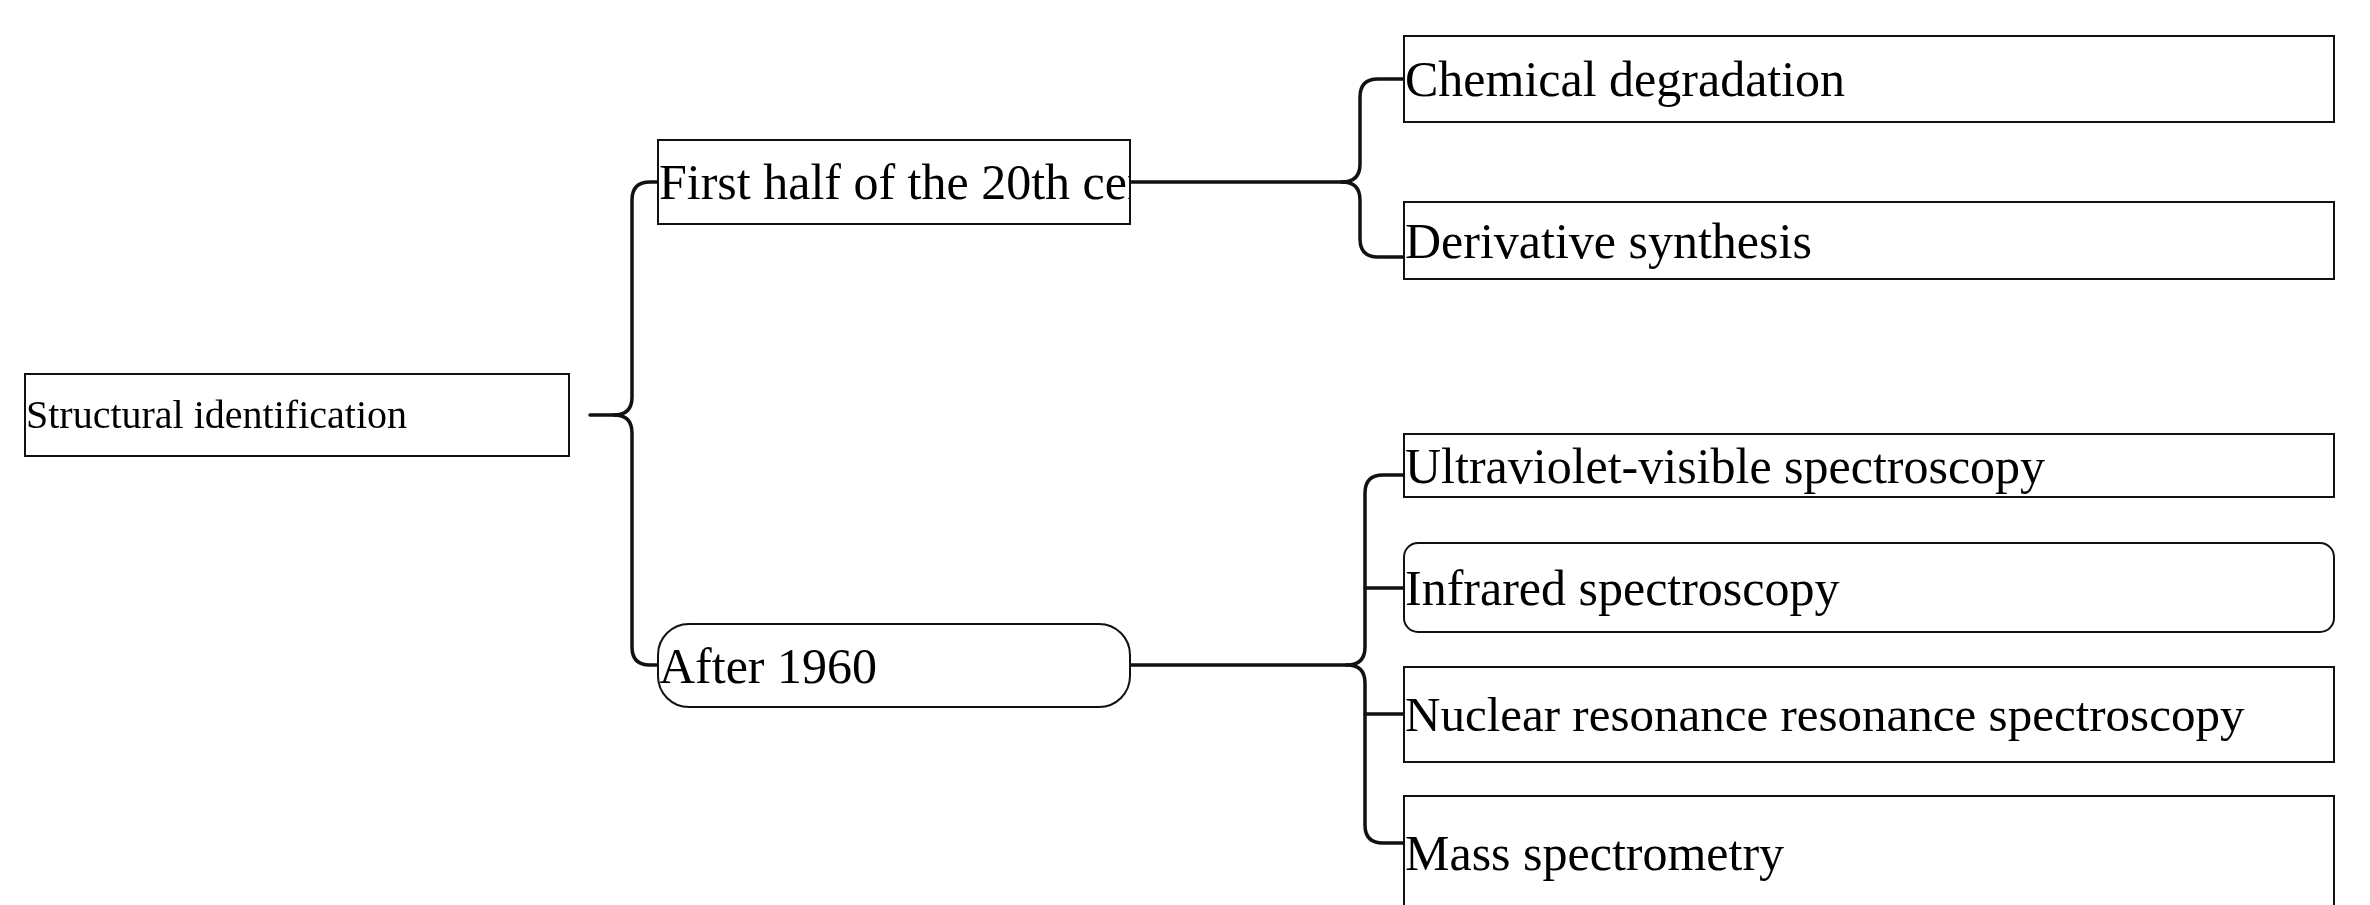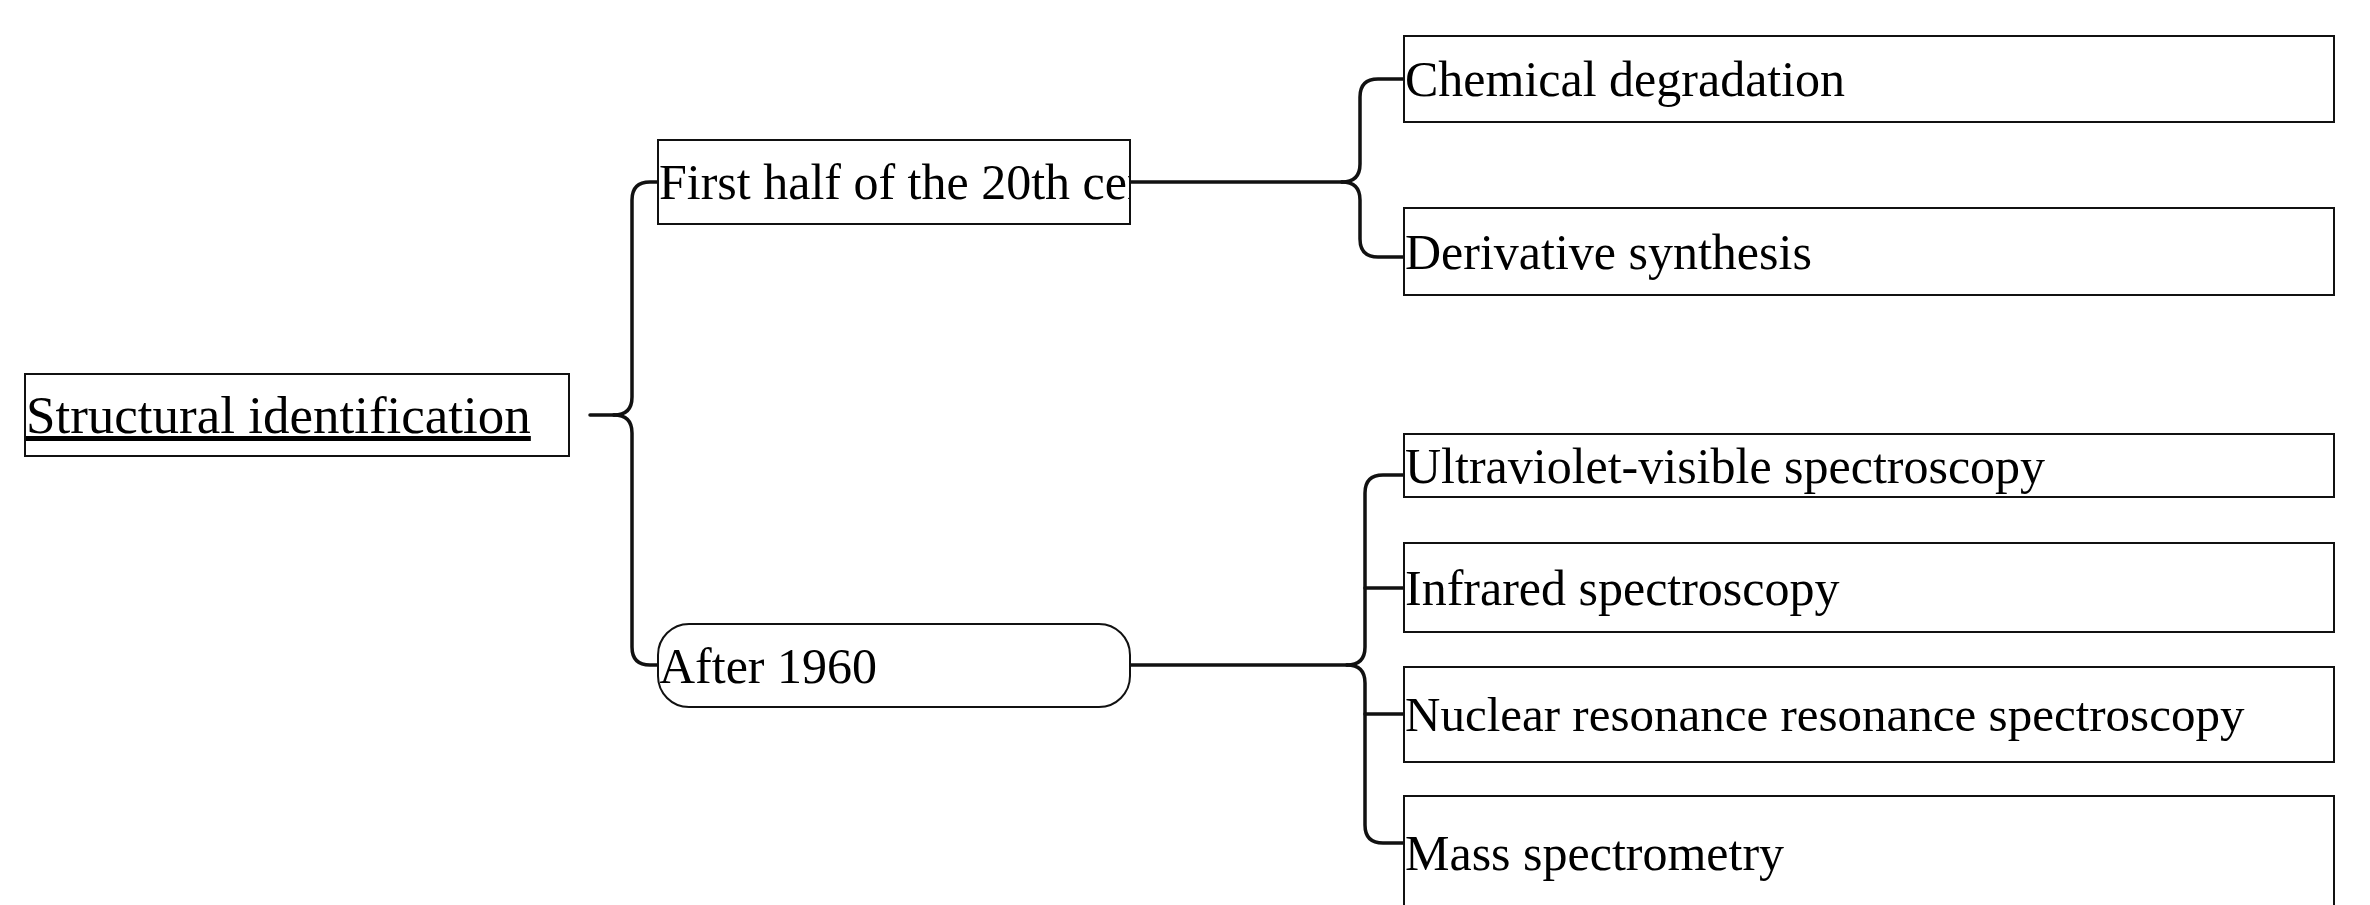--- a/index.html
+++ b/index.html
@@ -42,21 +42,21 @@
     letter-spacing: 0px;
   }
 
   
   #node-root {
     left: 24px;
     top: 373px;
     width: 546px;
     height: 84px;
   }
-  #node-root .node-label { font-size: 53px; text-decoration: underline; }
+  #node-root .node-label { font-size: 40px; }
 
   
   #node-era-first-half {
     left: 657px;
     top: 139px;
     width: 474px;
     height: 86px;
   }
   #node-era-after-1960 {
     left: 657px;
@@ -67,23 +67,23 @@
   }
   #node-era-first-half .node-label,
   #node-era-after-1960 .node-label { font-size: 50px; }
 
   
   .leaf-box {
     left: 1403px;
     width: 932px;
   }
   #node-method-chemical-degradation { top: 35px;  height: 88px; }
-  #node-method-derivative-synthesis { top: 207px; height: 89px; }
+  #node-method-derivative-synthesis { top: 201px; height: 79px; }
   #node-method-uv-vis             { top: 433px; height: 65px; }
-  #node-method-infrared           { top: 542px; height: 91px; }
+  #node-method-infrared           { top: 542px; height: 91px; border-radius: 15px; }
   #node-method-nmr                { top: 666px; height: 97px; }
   #node-method-mass-spectrometry  { top: 795px; height: 115px; }
   .leaf-box .node-label { font-size: 50px; }
   #node-method-nmr .node-label { font-size: 49px; }
 </style>
 </head>
 <body>
 
 <div id="diagram-root">
 

